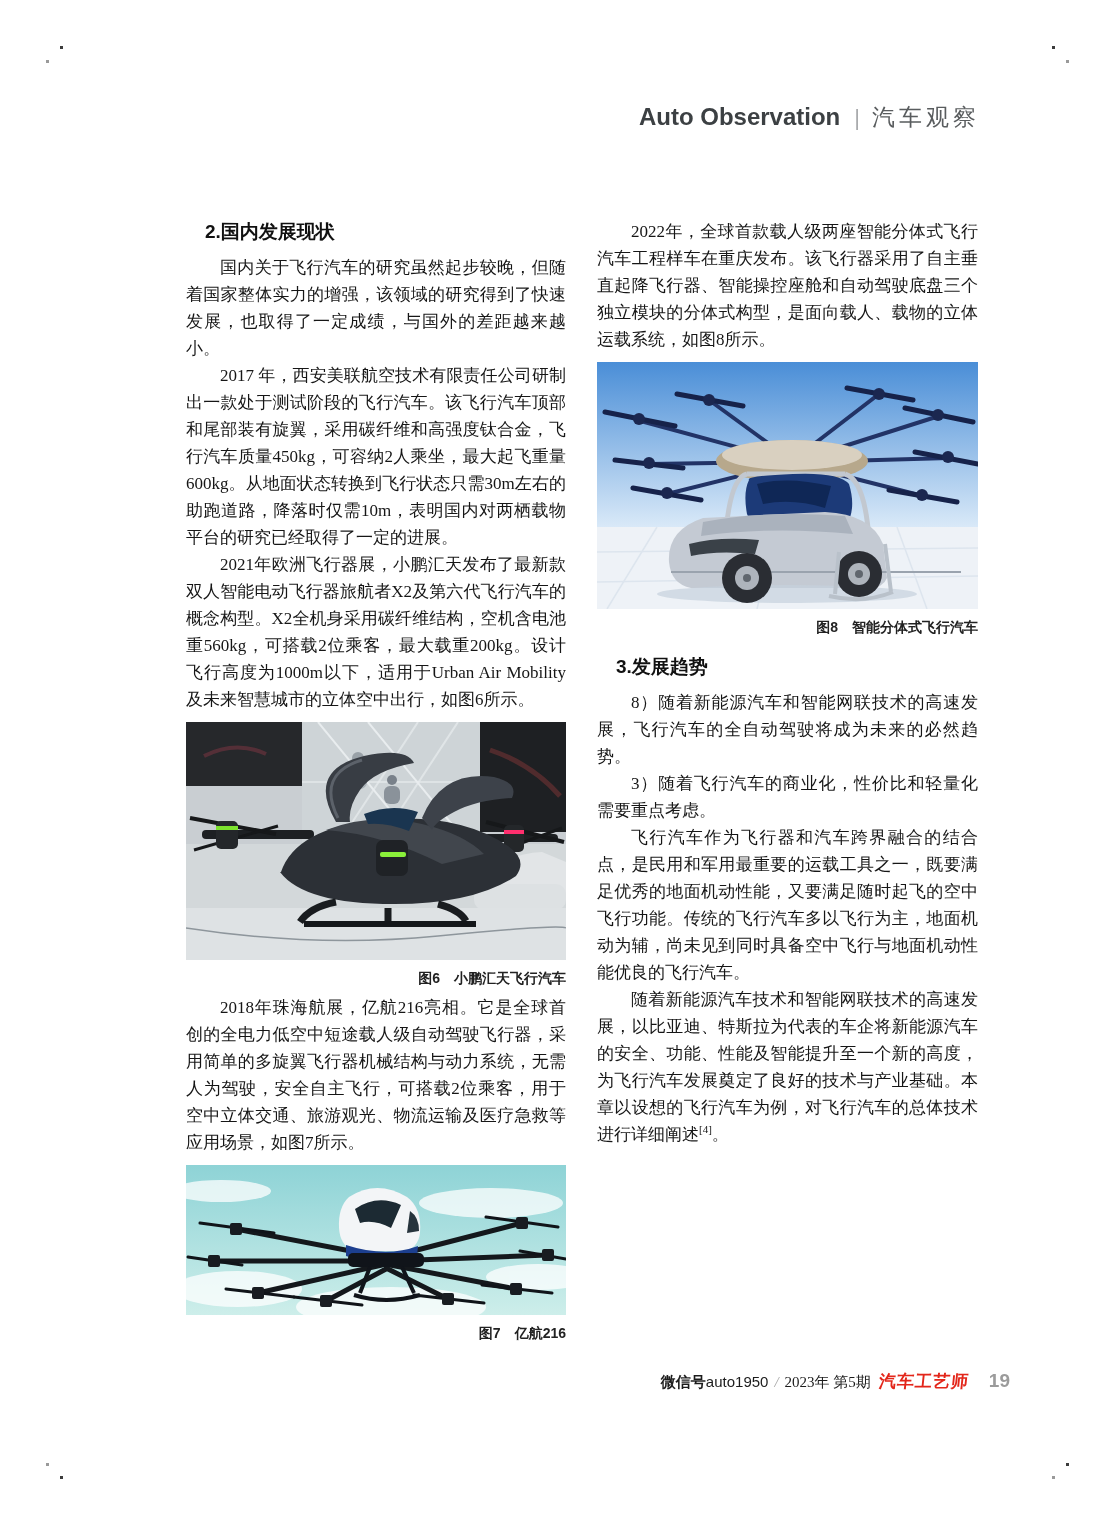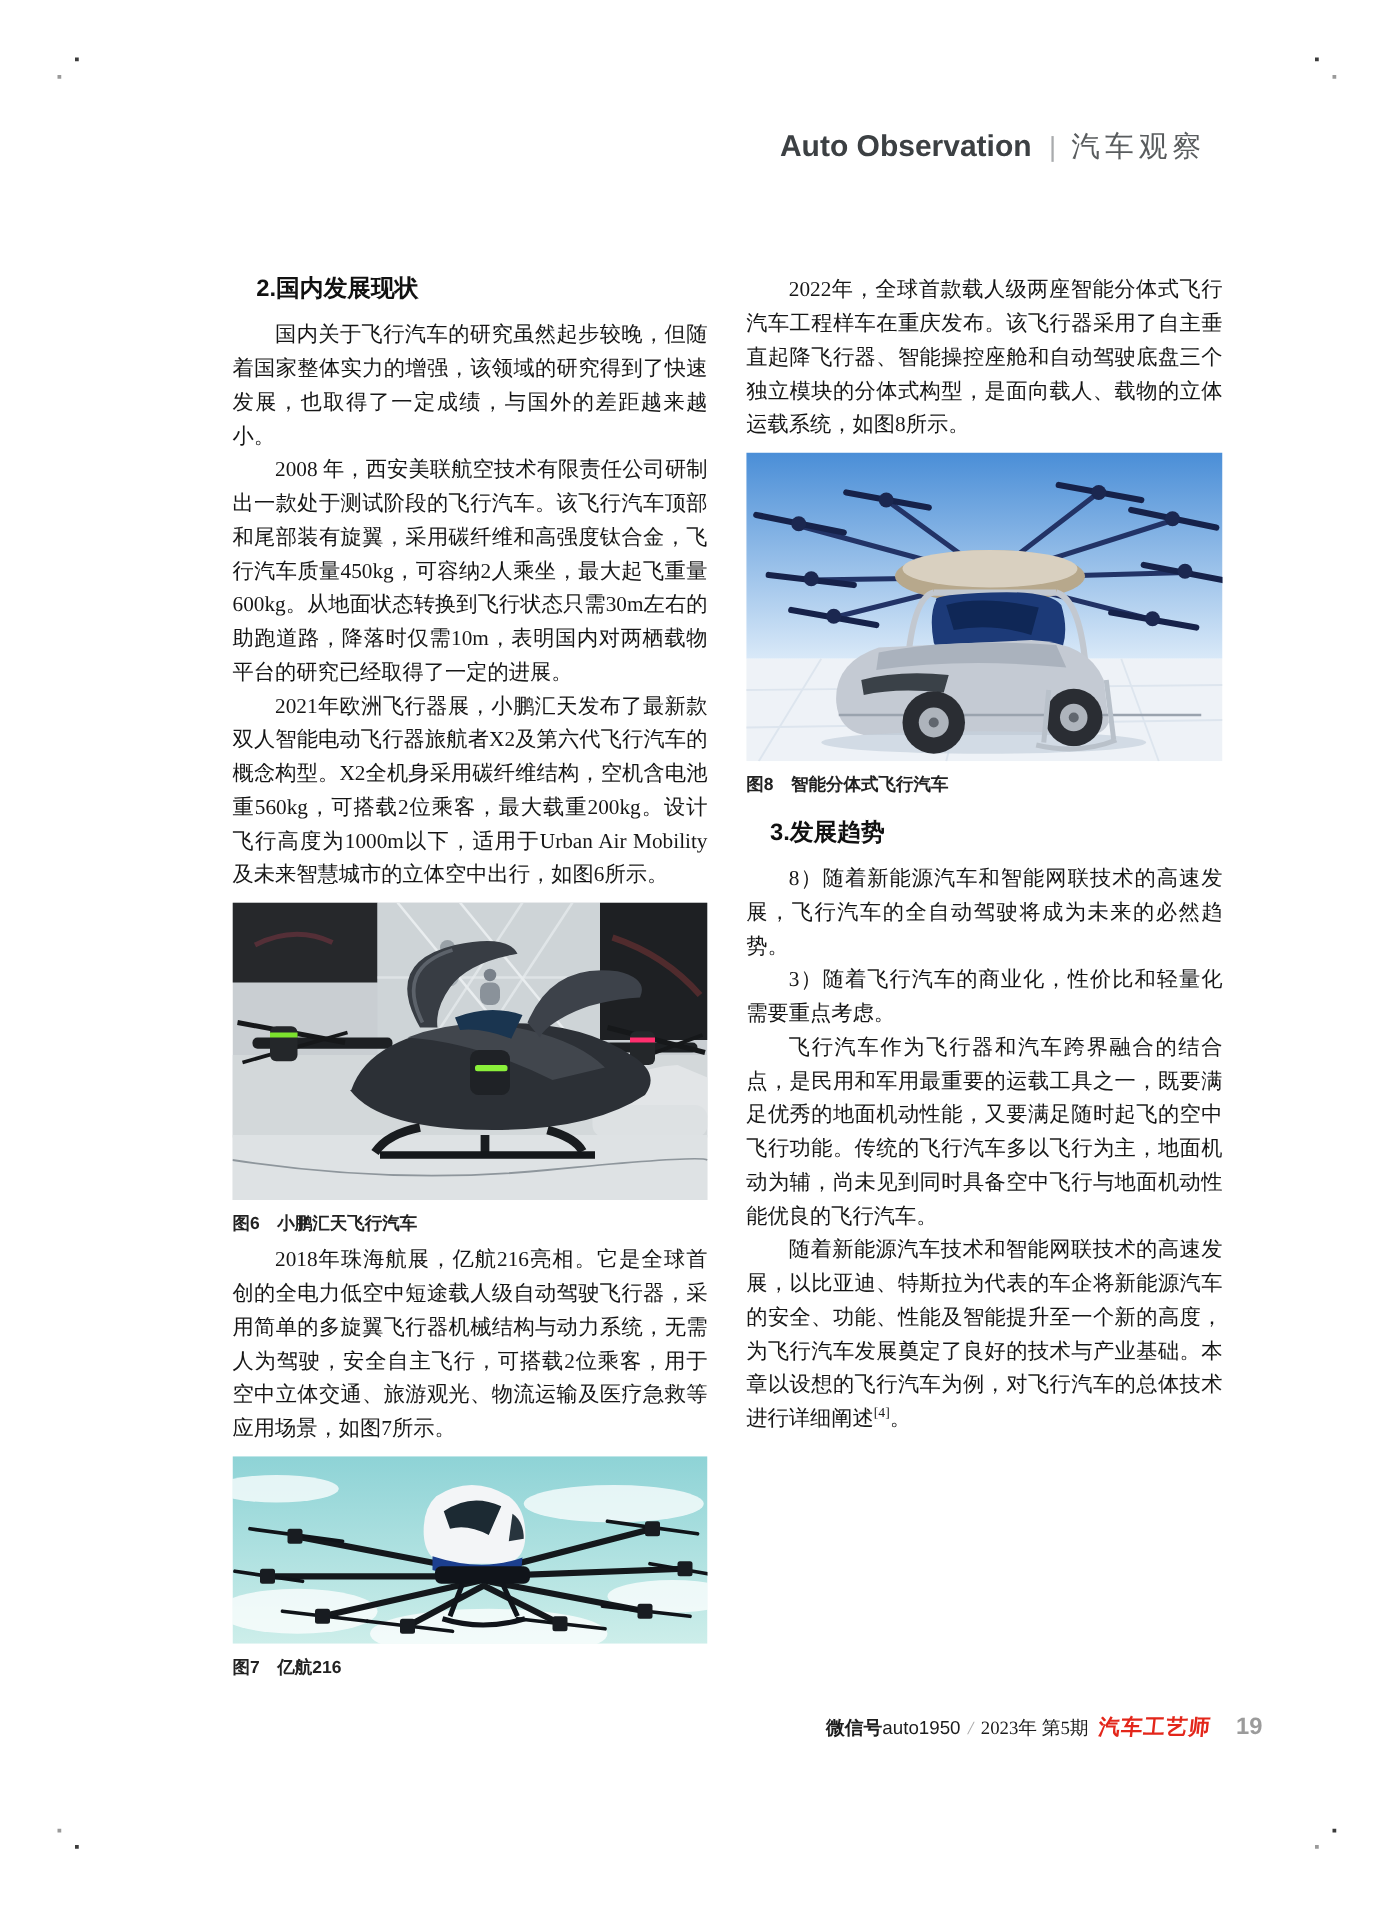--- a/index.html
+++ b/index.html
@@ -2,40 +2,40 @@
 <html><head>
 <meta charset="utf-8">
 <style>
   html,body{margin:0;padding:0;background:#fff;}
   .page{position:relative;width:1115px;height:1526px;background:#ffffff;overflow:hidden;
         font-family:"Liberation Serif","DejaVu Serif",serif;color:#161616;}
   
   .dot{position:absolute;width:3px;height:3px;background:#3c3c3c;}
   .dot.light{background:#9a9a9a;}
   
-  .header{position:absolute;top:102px;right:150px;text-align:left;white-space:nowrap;
+  .header{position:absolute;top:102px;right:135px;text-align:left;white-space:nowrap;
           font-family:"Liberation Sans","DejaVu Sans",sans-serif;}
   .header .en{font-size:24px;font-weight:bold;color:#3c4043;letter-spacing:0px;}
   .header .sep{font-size:22px;color:#a9abad;margin:0 12px 0 14px;font-weight:300;}
   .header .zh{font-size:23px;color:#595c5e;letter-spacing:4px;}
   
   .col{position:absolute;top:218px;width:380px;font-size:17px;line-height:27px;
        text-align:justify;}
   .col-left{left:186px;}
   .col-right{left:597px;width:381px;}
   .col p{margin:0;text-indent:2em;}
   h3.section{font-family:"Liberation Sans","DejaVu Sans",sans-serif;font-size:19px;
              font-weight:bold;color:#111;margin:0 0 9px 0;text-indent:1em;line-height:27px;}
   h3.section3{margin:17px 0 9px 0;}
   h2.red-heading{font-size:21px;font-weight:bold;color:#a2291b;margin:19px 0 10px 0;
                  text-indent:2em;line-height:30px;font-family:"Liberation Serif",serif;}
   figure{margin:0;}
   figure.fig{margin-top:9px;}
   figcaption{font-family:"Liberation Sans","DejaVu Sans",sans-serif;font-size:14px;
-             font-weight:bold;text-align:left;color:#222;margin:9px 0 7px 0;
+             font-weight:bold;text-align:right;color:#222;margin:9px 0 7px 0;
              text-indent:0;line-height:18px;}
   sup{font-size:11px;line-height:0;}
   
   .footer{position:absolute;top:1370px;left:597px;width:413px;text-align:right;
           white-space:nowrap;font-size:15px;color:#1c1c1c;}
   .footer .wx-label{font-family:"Liberation Sans","DejaVu Sans",sans-serif;font-weight:bold;}
   .footer .wx-id{font-family:"Liberation Sans","DejaVu Sans",sans-serif;}
   .footer .slash{color:#a7a7a7;margin:0 6px;font-style:italic;}
   .footer .issue{font-family:"Liberation Serif",serif;}
   .footer .logo{font-family:"Liberation Sans","DejaVu Sans",sans-serif;font-weight:bold;
@@ -59,21 +59,21 @@
   <div class="dot" style="left:1066px;top:1463px;"></div>
   <div class="dot light" style="left:1052px;top:1476px;"></div>
 
   <div class="header">
     <span class="en">Auto Observation</span><span class="sep">|</span><span class="zh">汽车观察</span>
   </div>
 
   <div class="col col-left">
     <h3 class="section">2.国内发展现状</h3>
     <p>国内关于飞行汽车的研究虽然起步较晚，但随着国家整体实力的增强，该领域的研究得到了快速发展，也取得了一定成绩，与国外的差距越来越小。</p>
-    <p>2008 年，西安美联航空技术有限责任公司研制出一款处于测试阶段的飞行汽车。该飞行汽车顶部和尾部装有旋翼，采用碳纤维和高强度钛合金，飞行汽车质量450kg，可容纳2人乘坐，最大起飞重量600kg。从地面状态转换到飞行状态只需30m左右的助跑道路，降落时仅需10m，表明国内对两栖载物平台的研究已经取得了一定的进展。</p>
+    <p>2017 年，西安美联航空技术有限责任公司研制出一款处于测试阶段的飞行汽车。该飞行汽车顶部和尾部装有旋翼，采用碳纤维和高强度钛合金，飞行汽车质量450kg，可容纳2人乘坐，最大起飞重量600kg。从地面状态转换到飞行状态只需30m左右的助跑道路，降落时仅需10m，表明国内对两栖载物平台的研究已经取得了一定的进展。</p>
     <p>2021年欧洲飞行器展，小鹏汇天发布了最新款双人智能电动飞行器旅航者X2及第六代飞行汽车的概念构型。X2全机身采用碳纤维结构，空机含电池重560kg，可搭载2位乘客，最大载重200kg。设计飞行高度为1000m以下，适用于Urban Air Mobility及未来智慧城市的立体空中出行，如图6所示。</p>
 
     <figure class="fig">
       <svg width="380" height="238" viewBox="0 0 380 238">
         <rect width="380" height="238" fill="#c9ced2"></rect>
         <rect x="0" y="0" width="116" height="64" fill="#26282b"></rect>
         <path d="M18 34 q32 -16 62 -2" stroke="#7a3542" stroke-width="4" fill="none" opacity=".55"></path>
         <rect x="294" y="0" width="86" height="110" fill="#1e2023"></rect>
         <path d="M304 28 q42 14 70 46" stroke="#8d3a3a" stroke-width="5" fill="none" opacity=".45"></path>
         <rect x="116" y="0" width="178" height="122" fill="#ced4d7"></rect>

